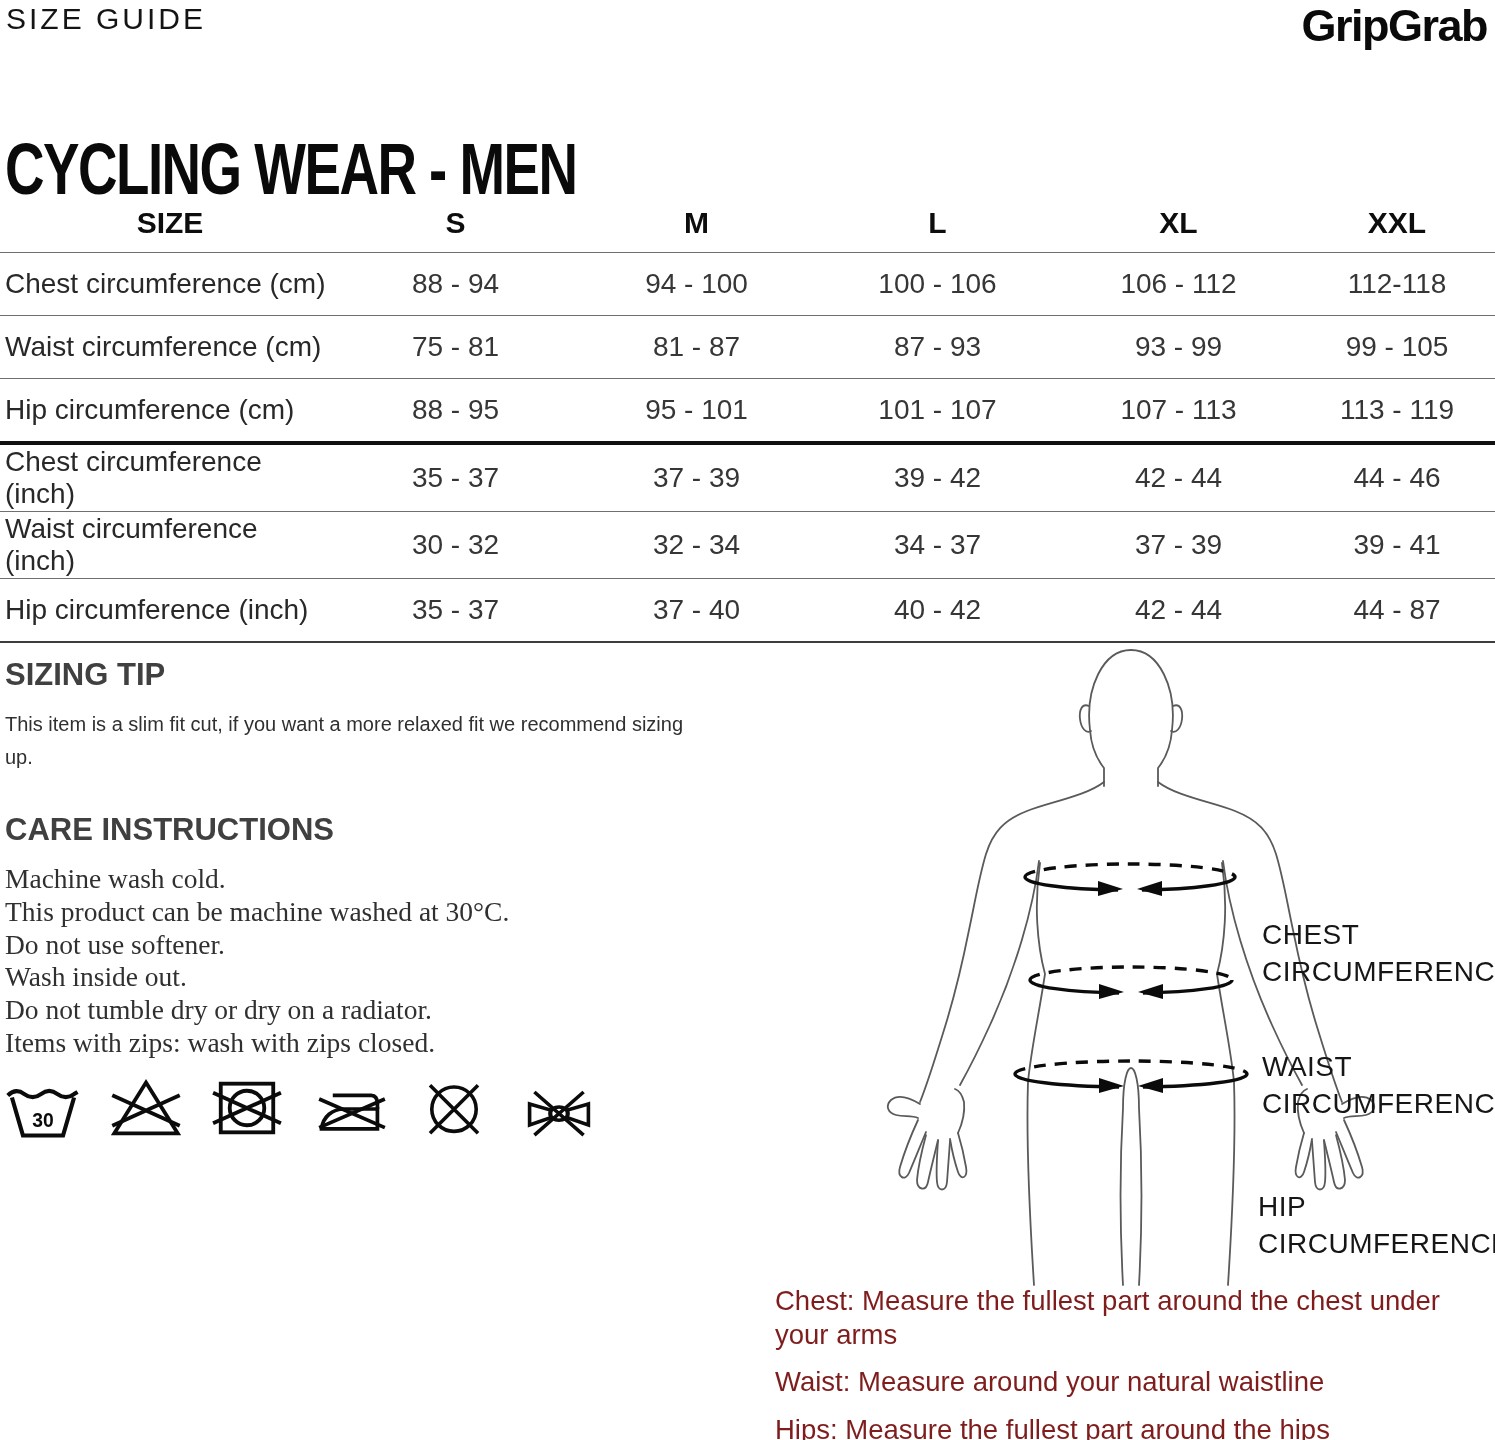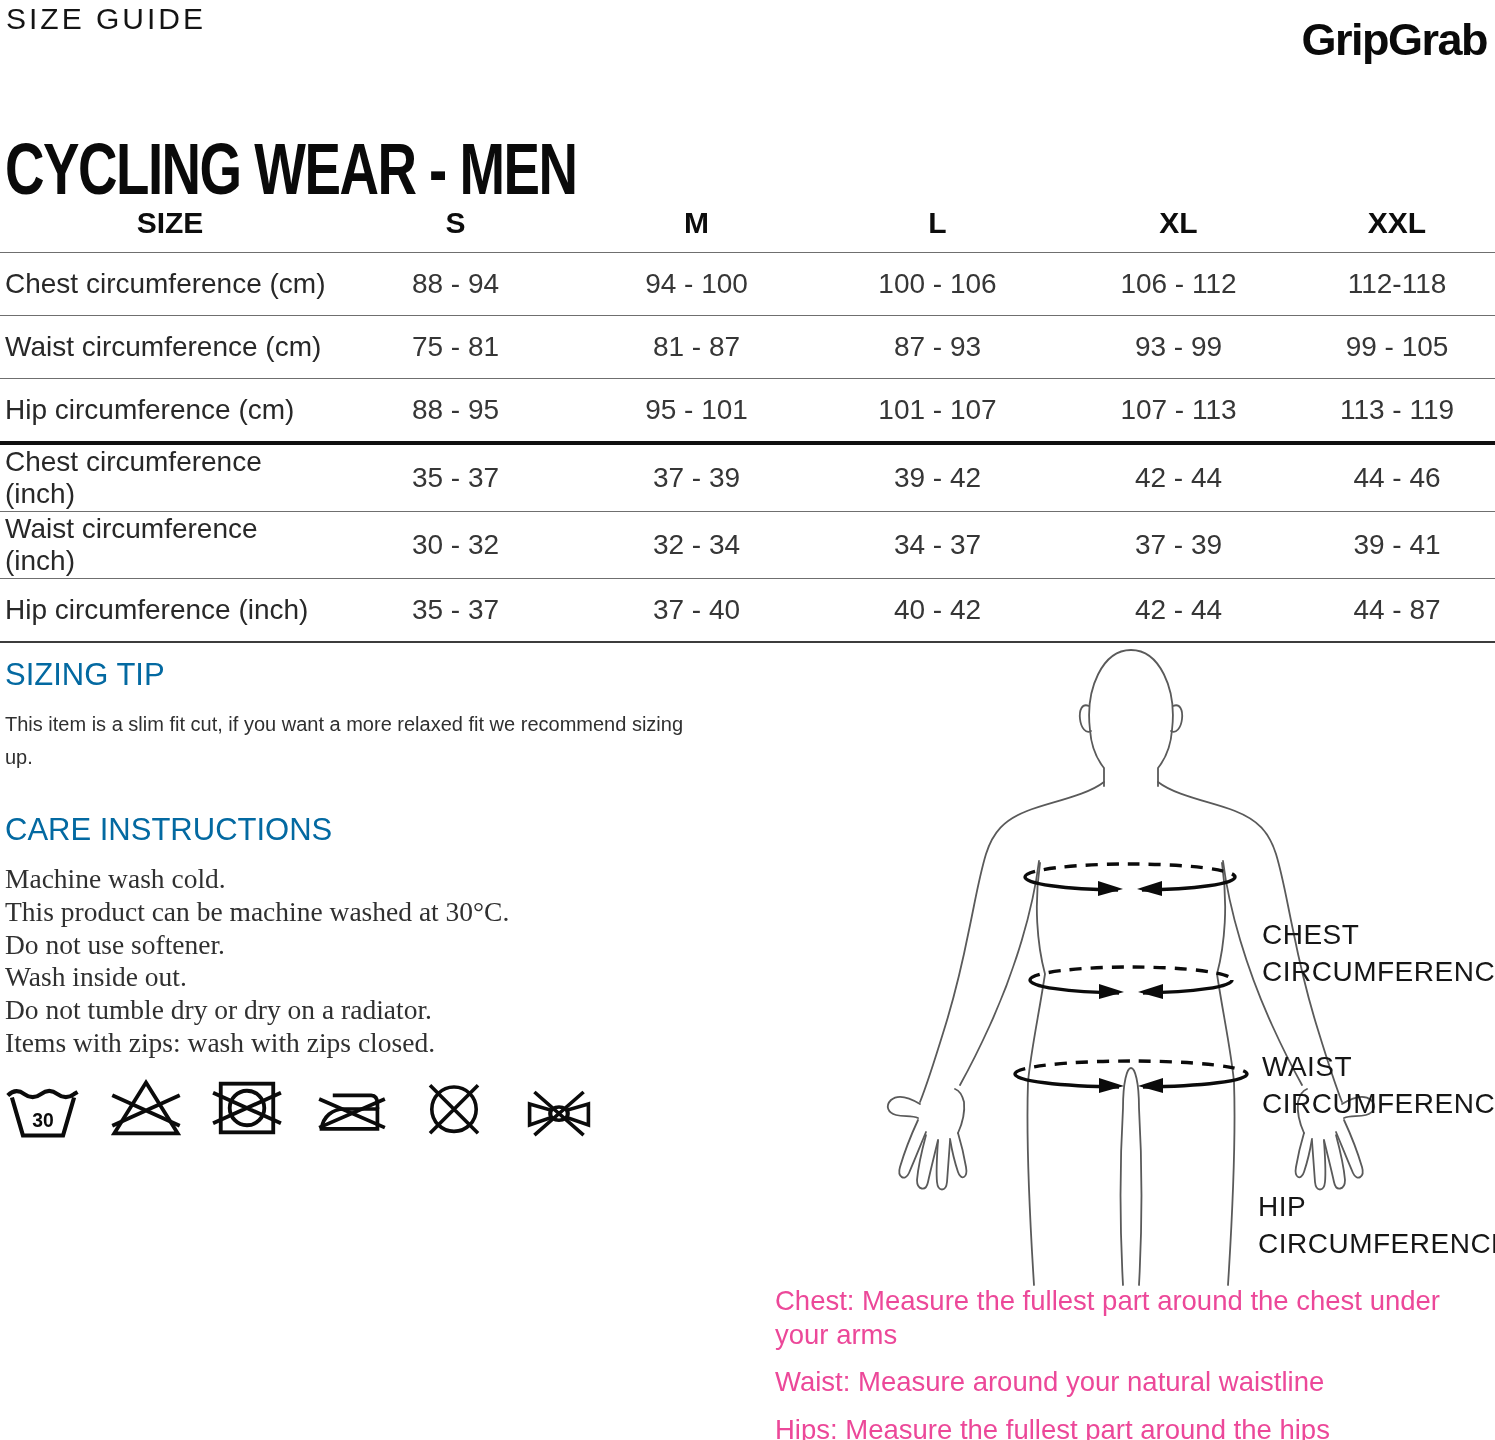--- a/index.html
+++ b/index.html
@@ -10,21 +10,21 @@
     font-family:"Liberation Sans", sans-serif;
     color:#2e2e2e;
     overflow:hidden;
   }
   
   .size-guide-label{
     position:absolute;left:6px;top:2px;
     font-size:30px;letter-spacing:3px;color:#141414;font-weight:400;
   }
   .brand-logo{
-    position:absolute;right:8px;top:14px;
+    position:absolute;right:8px;top:0px;
     font-size:45px;font-weight:700;letter-spacing:-1.5px;color:#0a0a0a;
   }
   
   .page-title{
     position:absolute;left:5px;top:80px;
     font-size:72px;font-weight:700;letter-spacing:-2px;color:#0a0a0a;
     transform:scaleX(0.76);transform-origin:left center;
     white-space:nowrap;
   }
   
@@ -41,21 +41,21 @@
     height:60px;font-size:28px;color:#363636;
     border-bottom:1px solid #6f6f6f;text-align:center;vertical-align:middle;
   }
   table.size-table td.row-label{
     text-align:left;padding-left:5px;color:#282828;
   }
   table.size-table tr.thick-after td{border-bottom:4px solid #101010;}
   table.size-table tr:last-child td{border-bottom:2px solid #3c3c3c;}
   
   .section-heading{
-    font-size:31px;font-weight:400;color:#0369a1;letter-spacing:0;
+    font-size:31px;font-weight:700;color:#404040;letter-spacing:0;
     margin:0 0 15px 0;
   }
   .sizing-tip{position:absolute;left:5px;top:657px;width:690px;}
   .sizing-tip .tip-text{font-size:20px;line-height:33px;color:#303030;margin:0;}
   .care-block{position:absolute;left:5px;top:812px;width:710px;}
   .care-lines{margin-top:15px;font-family:Liberation Serif, serif;}
   .care-lines div{font-size:27.5px;line-height:32.8px;color:#303030;}
   
   .care-icons{
     position:absolute;left:5px;top:1070px;
@@ -67,21 +67,21 @@
   .diagram svg.figure{position:absolute;left:0;top:0;}
   .diagram .measure-label{
     position:absolute;font-size:28px;line-height:37px;letter-spacing:0.5px;
     color:#161616;white-space:nowrap;
   }
   .label-chest{left:382px;top:286px;}
   .label-waist{left:382px;top:418px;}
   .label-hip{left:378px;top:558px;}
   
   .measure-notes{position:absolute;left:775px;top:1284px;width:718px;}
-  .measure-notes p{font-size:27.5px;line-height:33.5px;color:#ec4899;margin:0 0 14px 0;}
+  .measure-notes p{font-size:27.5px;line-height:33.5px;color:#7f1d1d;margin:0 0 14px 0;}
   .measure-notes p:last-child{margin-bottom:0;}
 </style>
 </head>
 <body>
 
 <div class="size-guide-label">SIZE GUIDE</div>
 <div class="brand-logo">GripGrab</div>
 
 <h1 class="page-title">CYCLING WEAR - MEN</h1>
 

